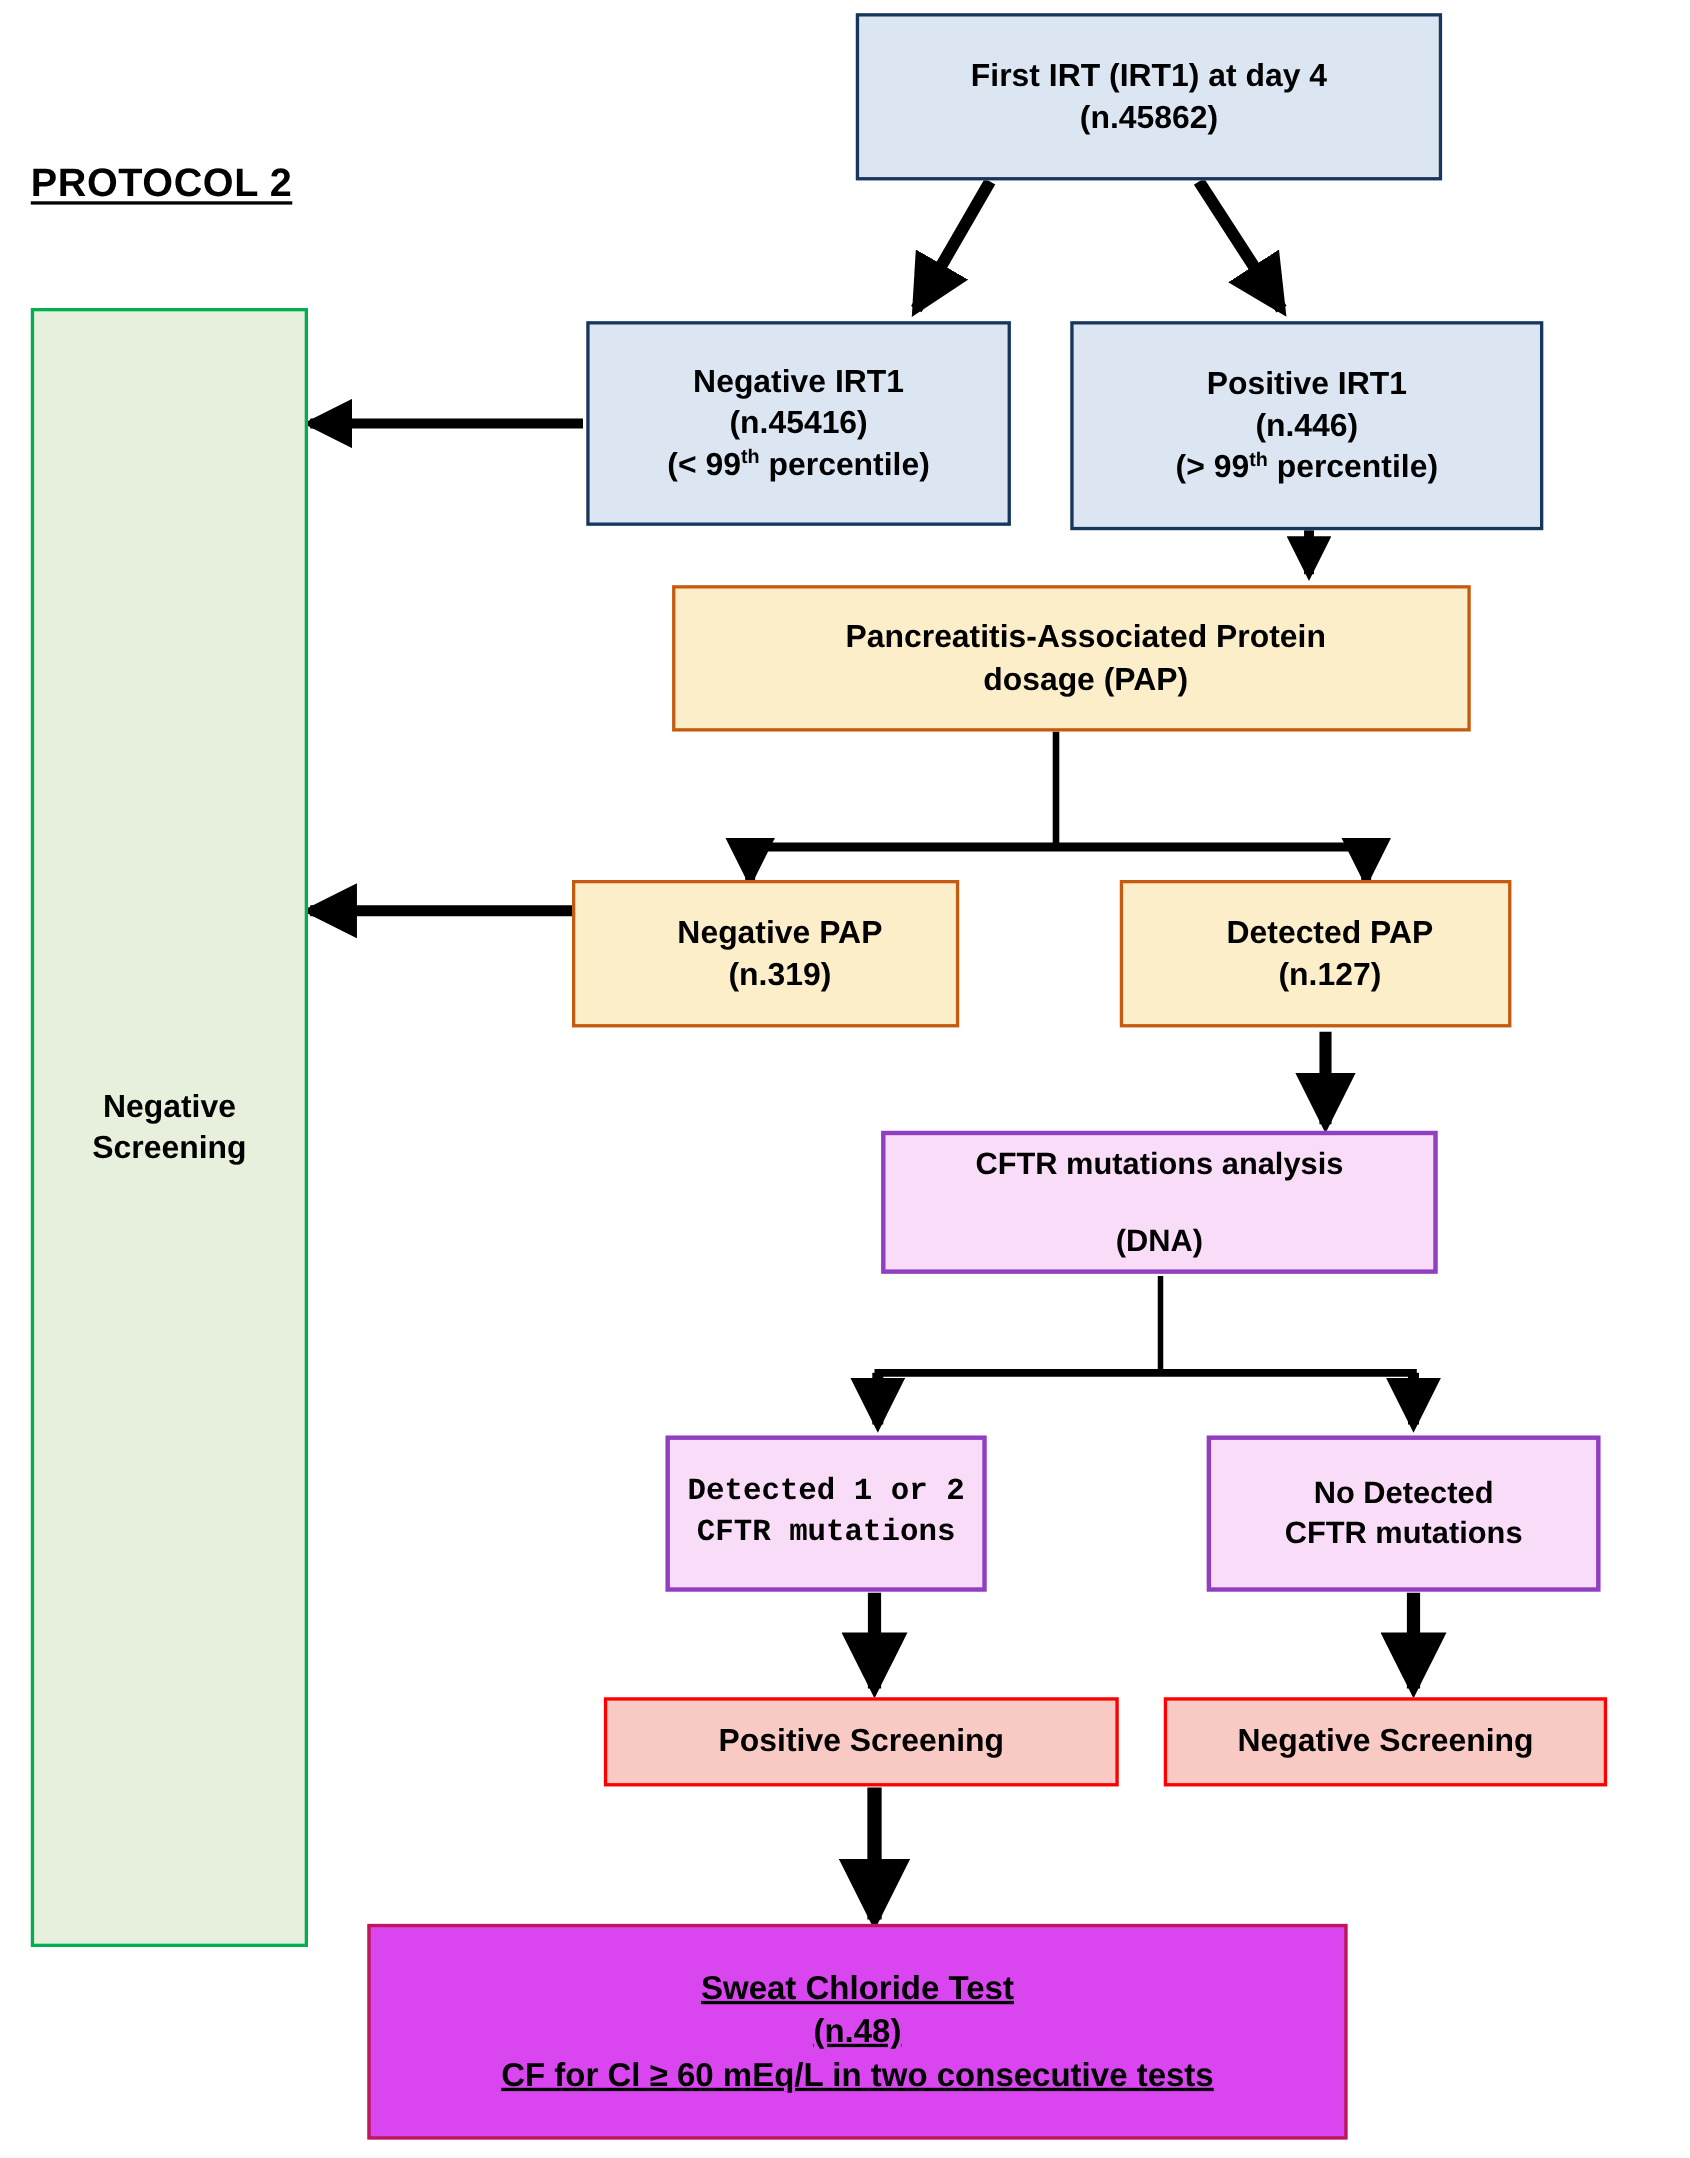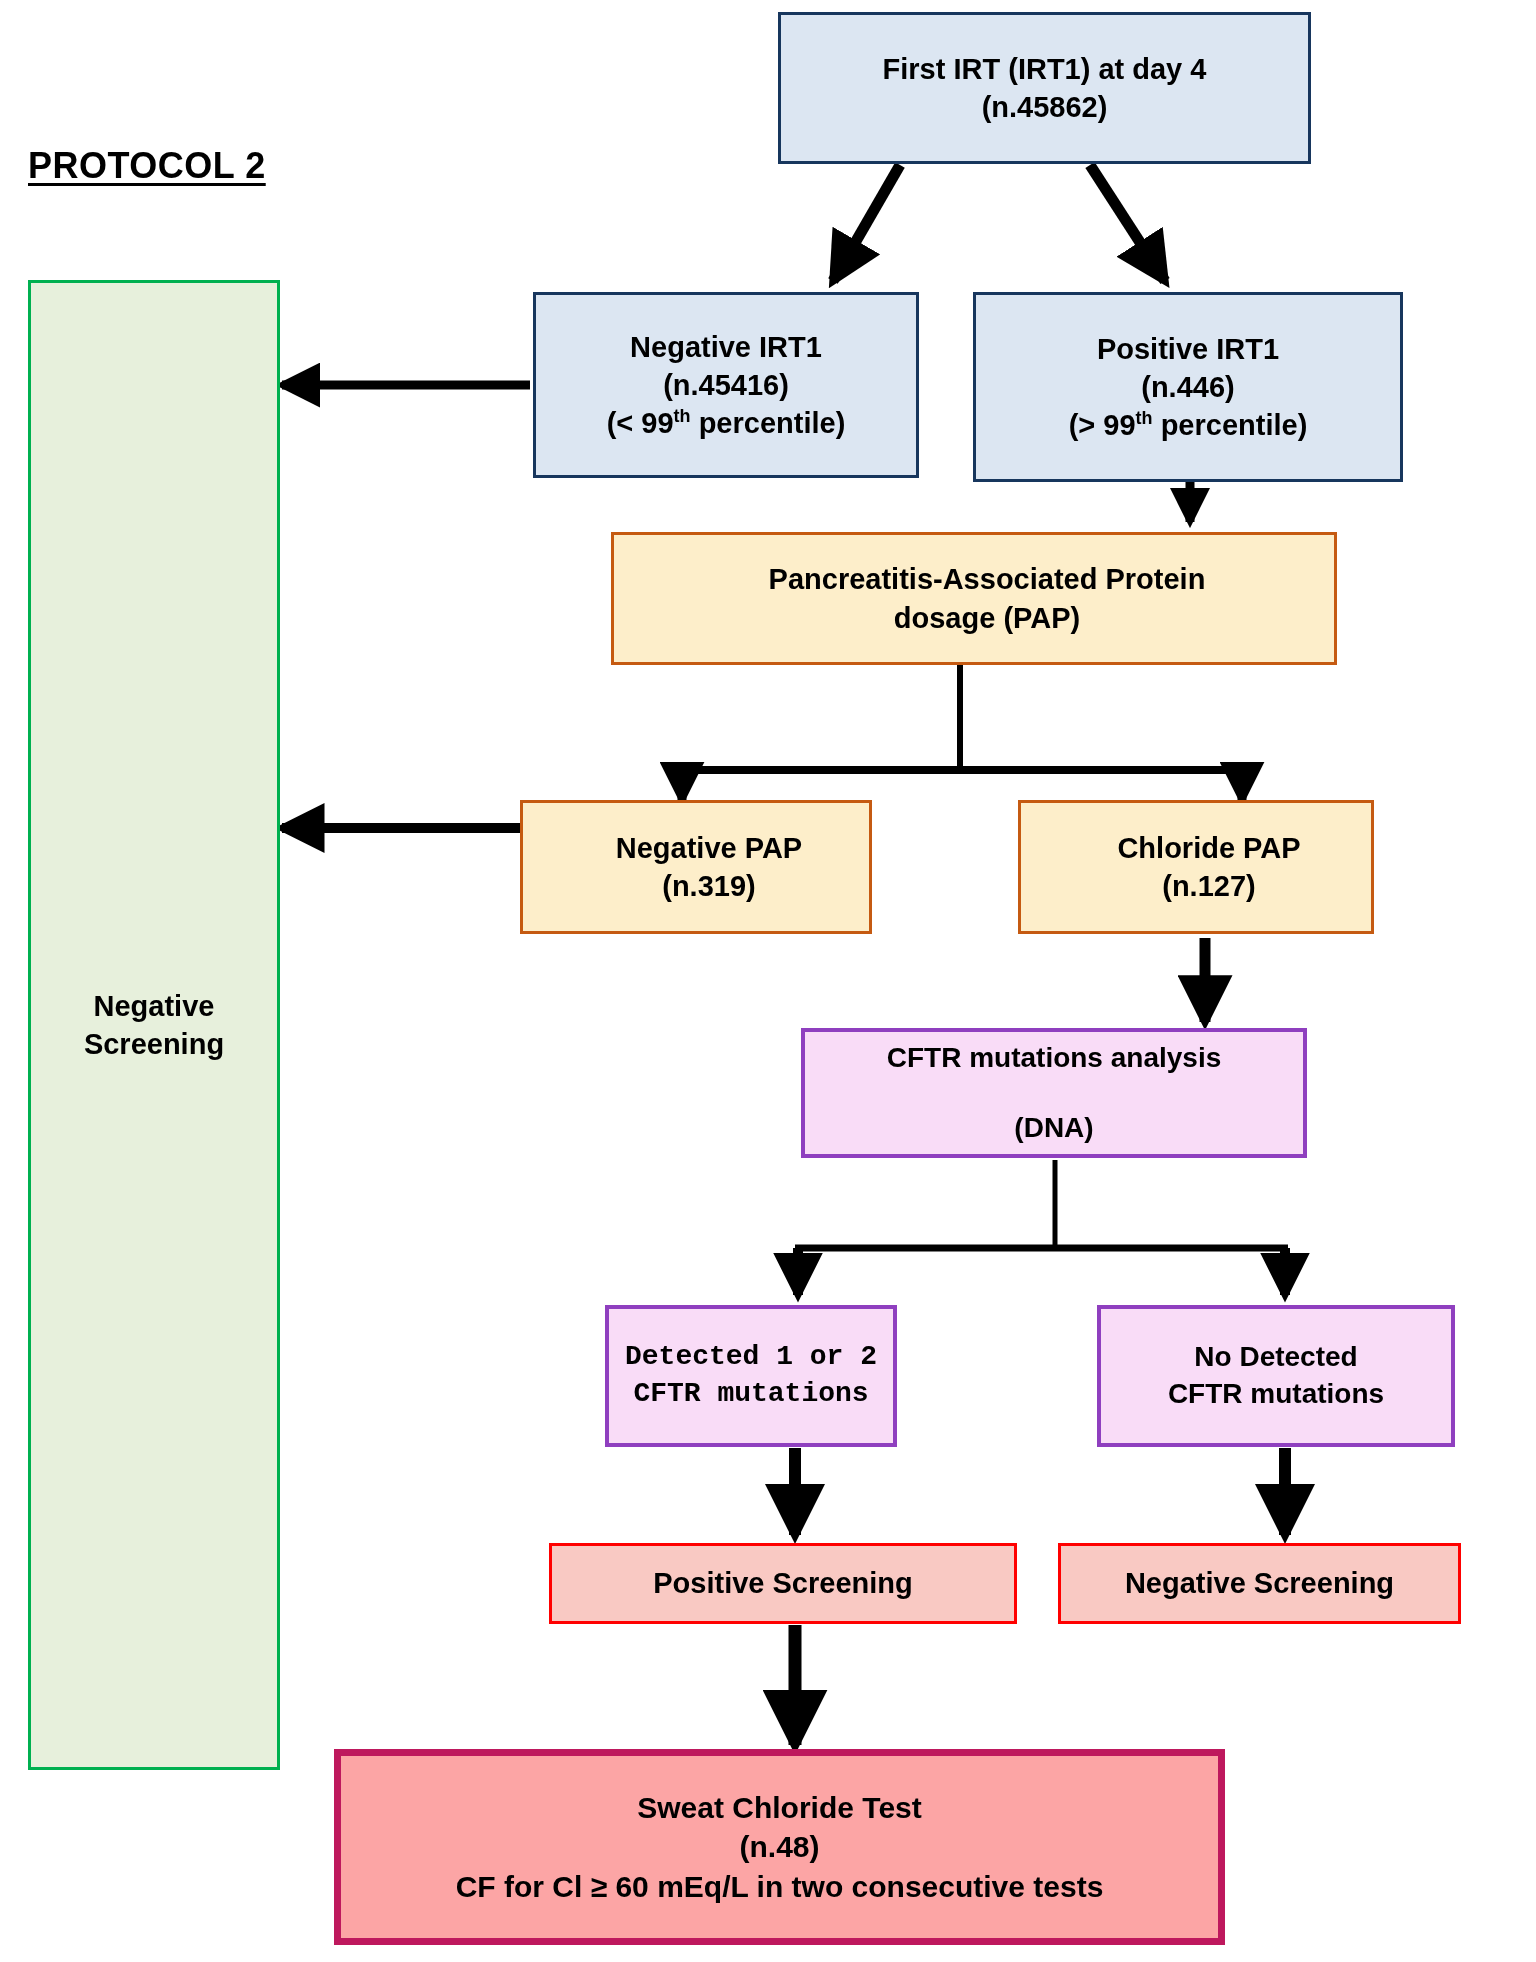--- a/index.html
+++ b/index.html
@@ -58,22 +58,23 @@
     background: #f9dcf7;
     border: 4px solid #8f3fbf;
   }
   
   .box-red {
     background: #f9c9c3;
     border: 3px solid #ff0000;
   }
   
   .box-amber {
-    background: #fca5a5;
-    border: 7px solid #be185d;
+    background: #d946ef;
+    border: 3px solid #be185d;
+    text-decoration: underline;
   }
   
   .box-green {
     background: #e7f0dc;
     border: 3px solid #00b050;
   }
   #protocol-title {
     position: absolute;
     left: 28px;
     top: 145px;
@@ -163,21 +164,21 @@
     <span class="line">Pancreatitis-Associated Protein</span>
     <span class="line">dosage  (PAP)</span>
   </div>
 
   <div class="node box-cream" style="left:520px; top:800px; width:352px; height:134px; font-size:29px;">
     <span class="line">Negative PAP</span>
     <span class="line">(n.319)</span>
   </div>
 
   <div class="node box-cream" style="left:1018px; top:800px; width:356px; height:134px; font-size:29px;">
-    <span class="line">Chloride PAP</span>
+    <span class="line">Detected PAP</span>
     <span class="line">(n.127)</span>
   </div>
 
   <div class="node box-violet" style="left:801px; top:1028px; width:506px; height:130px; font-size:28px;gap:33px;">
     <span class="line">CFTR mutations analysis</span>
     <span class="line">(DNA)</span>
   </div>
 
   <div class="node box-violet" style="left:605px; top:1305px; width:292px; height:142px; font-size:28px;font-family:Liberation Mono, monospace;">
     <span class="line">Detected 1 or 2</span>

